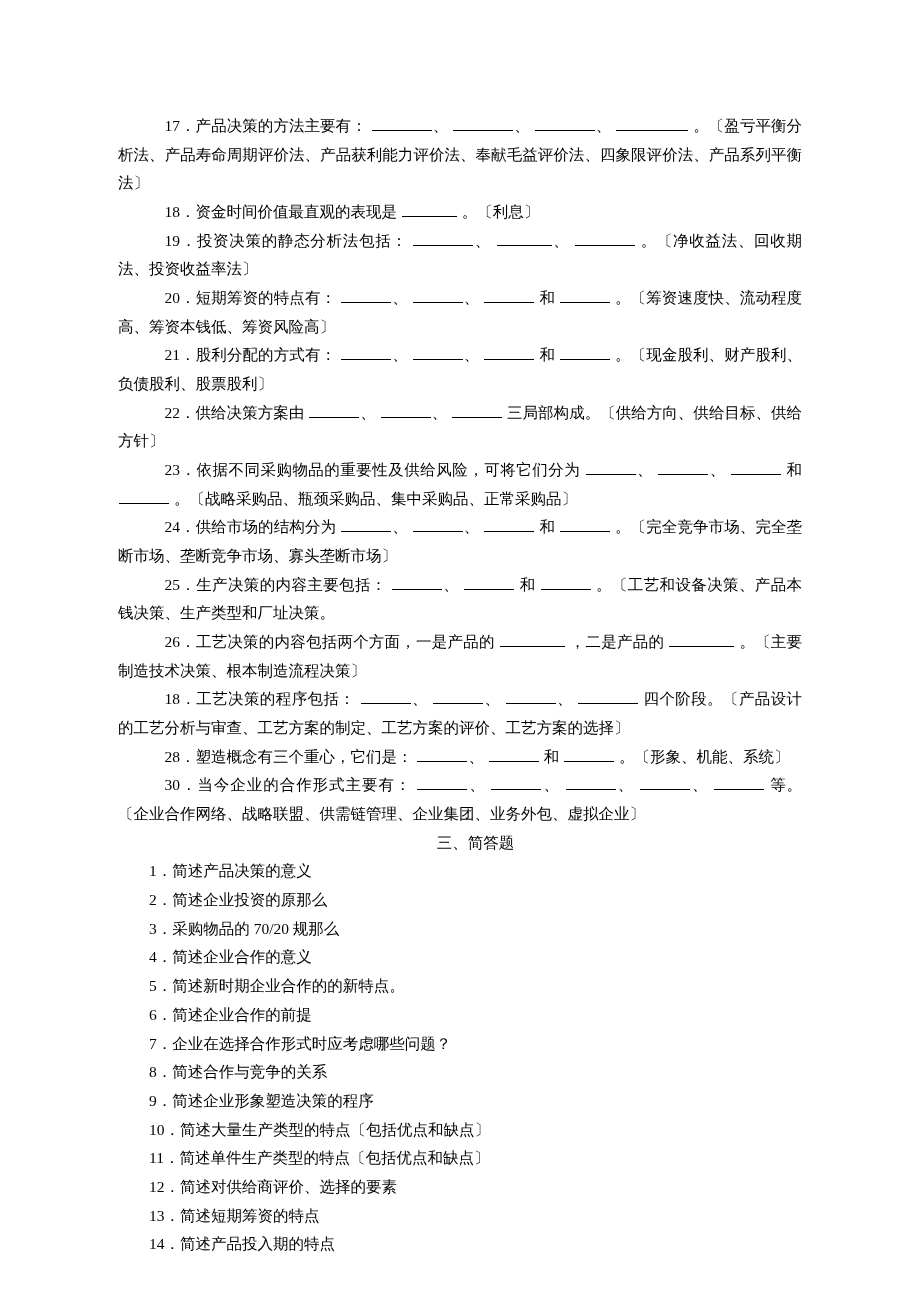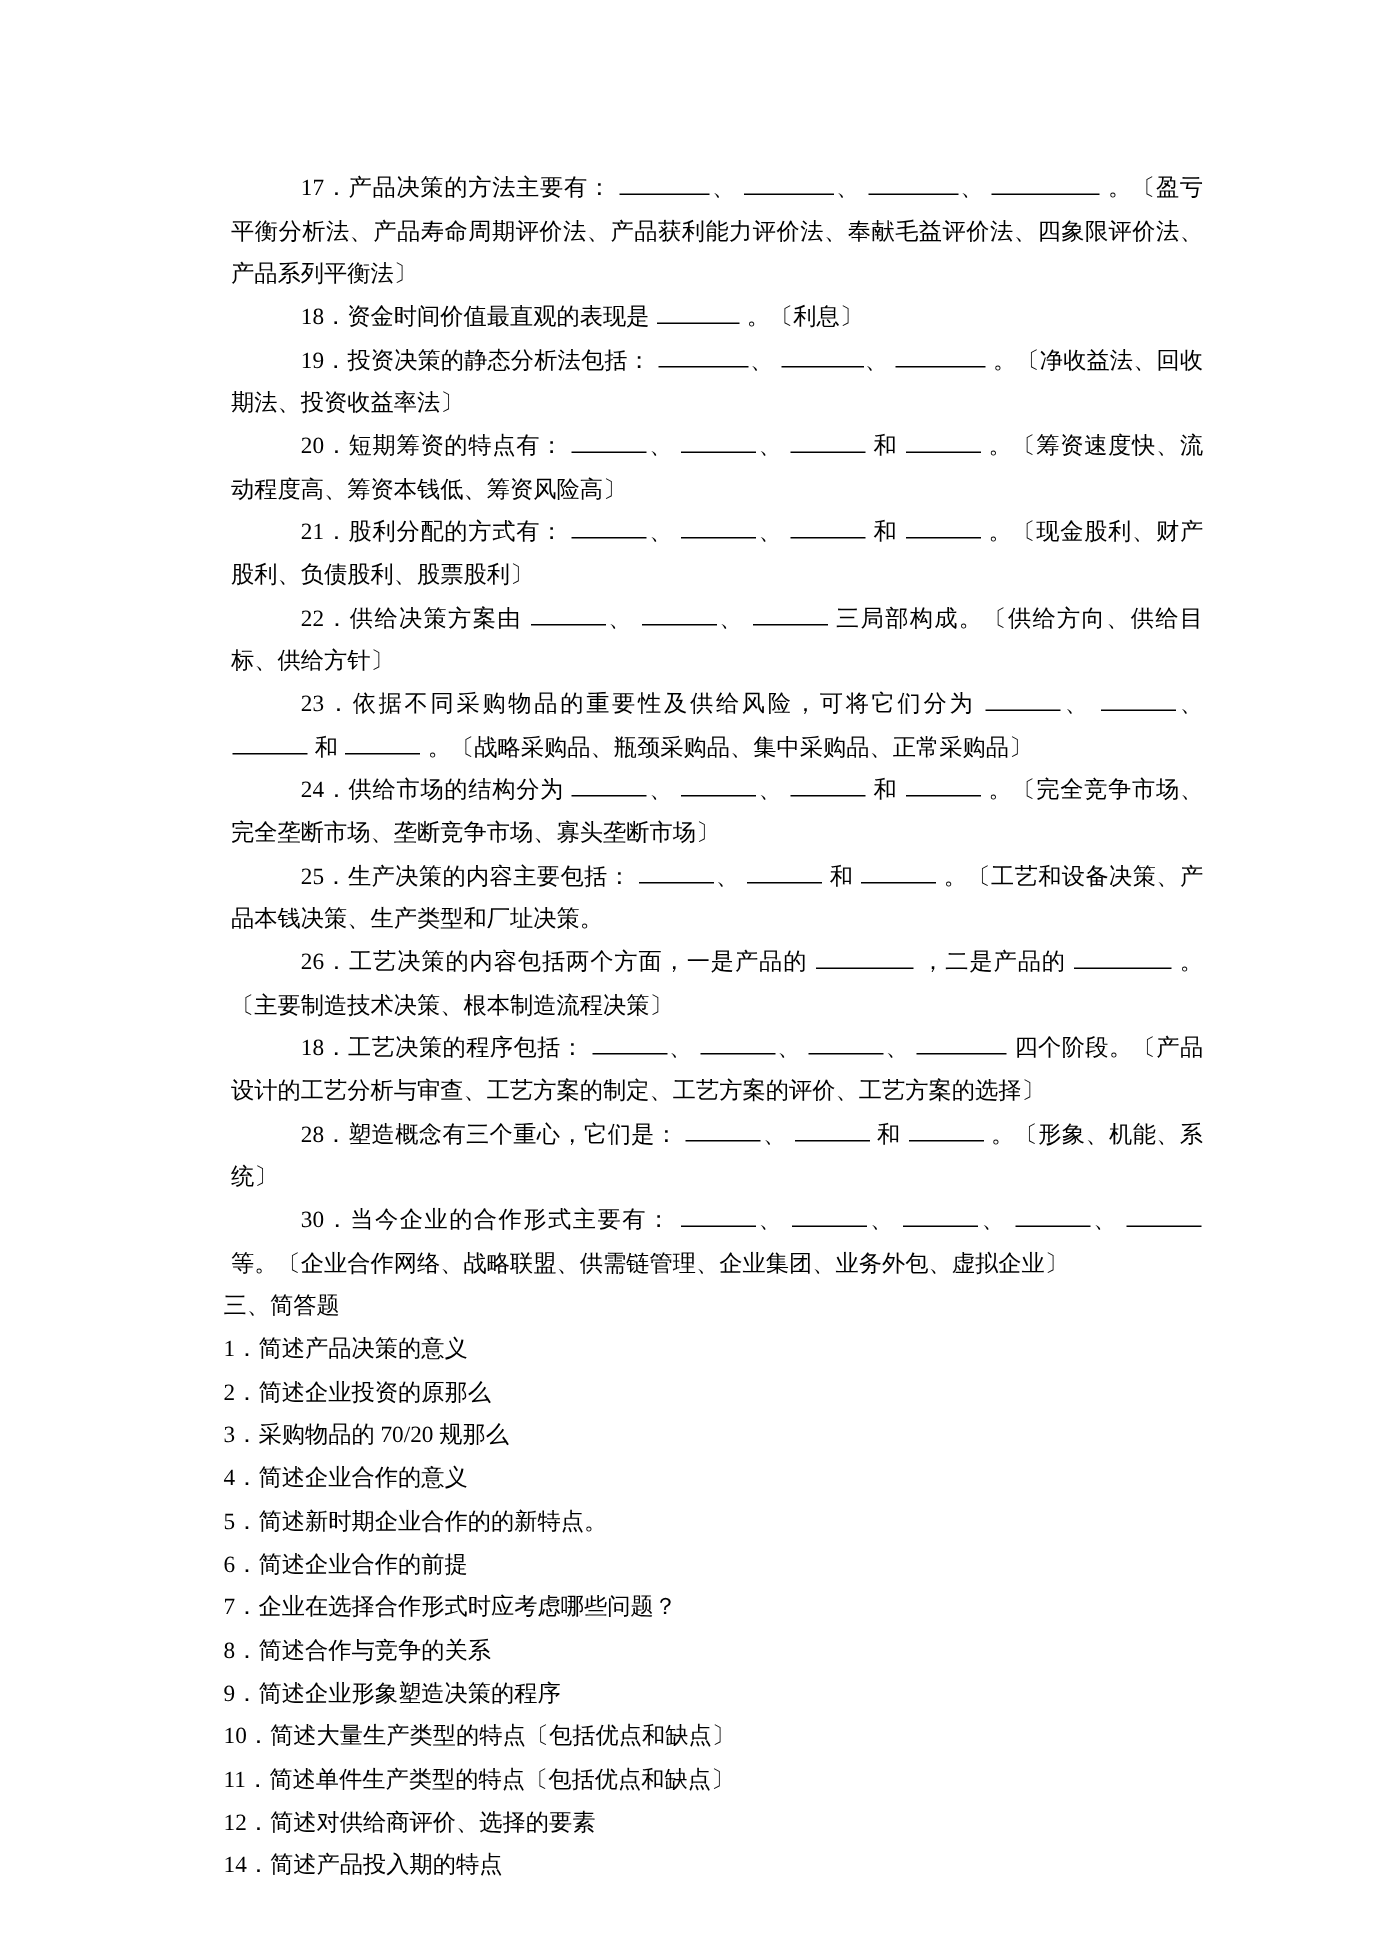--- a/index.html
+++ b/index.html
@@ -14,36 +14,36 @@
   .page {
     width: 920px;
     min-height: 1302px;
     padding: 112px 118px 40px 118px;
     box-sizing: border-box;
     position: relative;
   }
   .para {
     text-align: justify;
     text-indent: 3em;
-    margin-left: 36px;
   }
   .blank {
     display: inline-block;
     border-bottom: 1px solid #000;
     height: 0.9em;
     vertical-align: baseline;
     margin: 0 1px;
   }
   .w50 { width: 50px; }
   .w55 { width: 55px; }
   .w60 { width: 60px; }
   .w65 { width: 65px; }
   .w70 { width: 72px; }
   .section-head {
     text-indent: 2em;
+    text-align: center;
   }
   .q-item {
     text-indent: 2em;
   }
 </style>
 </head>
 <body>
 
 <div class="page">
 
@@ -170,15 +170,16 @@
   <div class="q-item">3．采购物品的 70/20 规那么</div>
   <div class="q-item">4．简述企业合作的意义</div>
   <div class="q-item">5．简述新时期企业合作的的新特点。</div>
   <div class="q-item">6．简述企业合作的前提</div>
   <div class="q-item">7．企业在选择合作形式时应考虑哪些问题？</div>
   <div class="q-item">8．简述合作与竞争的关系</div>
   <div class="q-item">9．简述企业形象塑造决策的程序</div>
   <div class="q-item">10．简述大量生产类型的特点〔包括优点和缺点〕</div>
   <div class="q-item">11．简述单件生产类型的特点〔包括优点和缺点〕</div>
   <div class="q-item">12．简述对供给商评价、选择的要素</div>
+  <div class="q-item">13．简述短期筹资的特点</div>
   <div class="q-item">14．简述产品投入期的特点</div>
 
 </div>
 
 </body></html>

